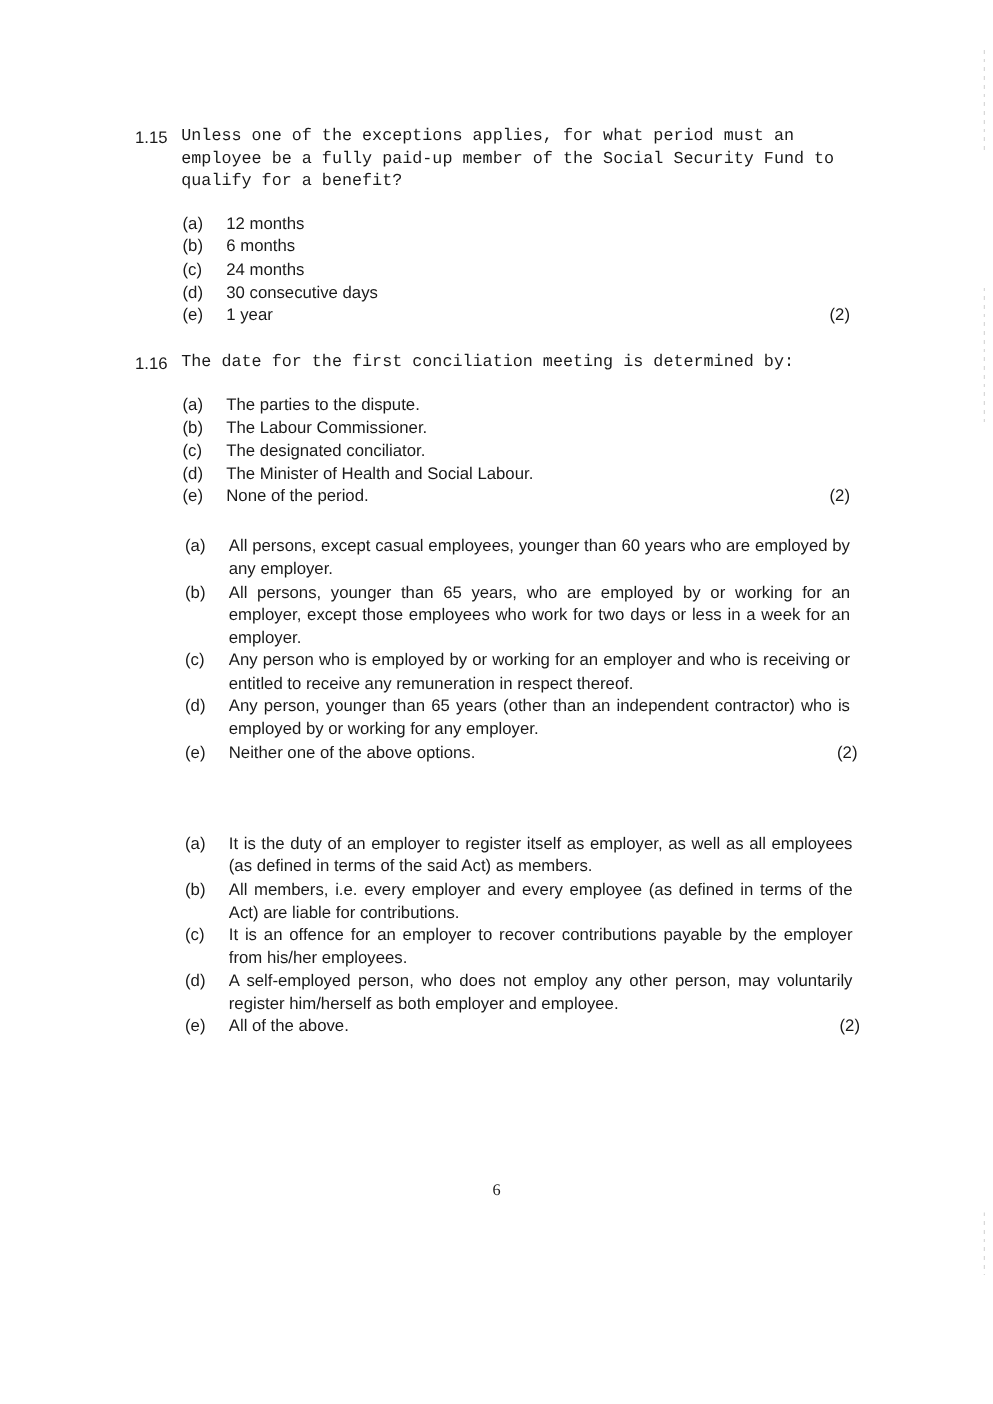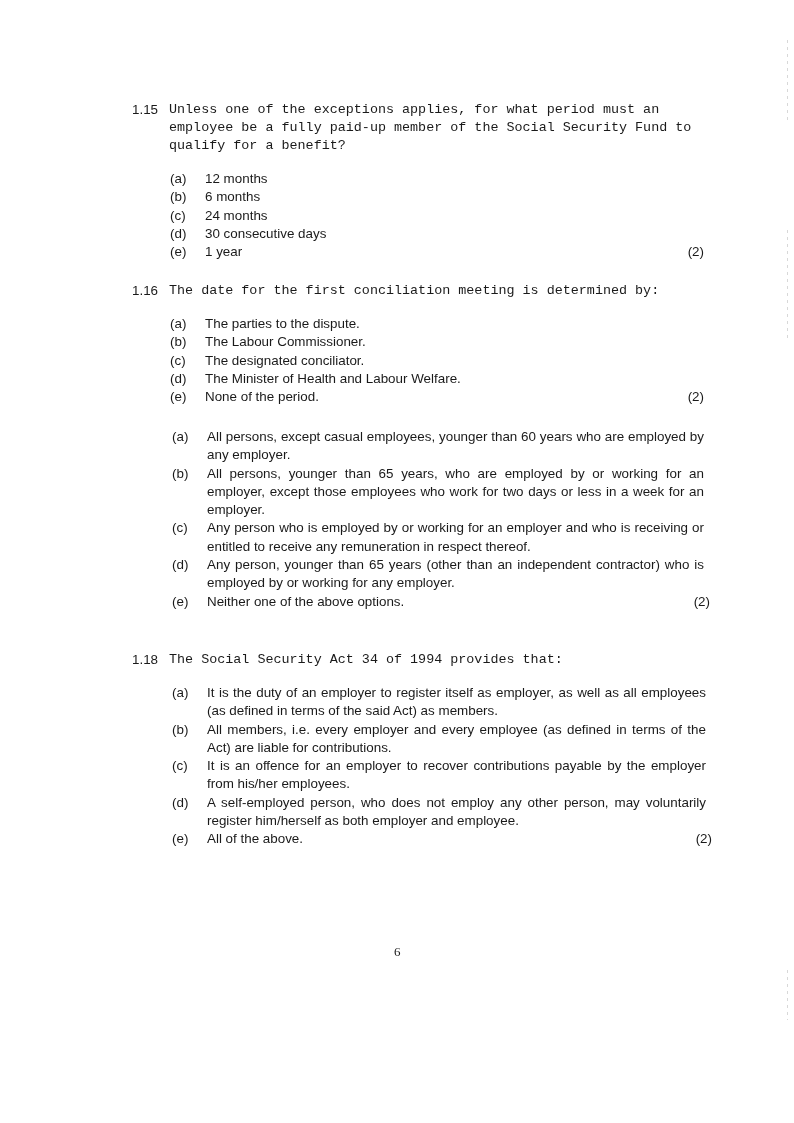--- a/index.html
+++ b/index.html
@@ -1,18 +1,18 @@
 <!DOCTYPE html>
 <html><head>
 <meta charset="utf-8">
 <style>
   html, body { margin:0; padding:0; background:#ffffff; }
   body { width:794px; height:1123px; position:relative; overflow:hidden; color:#1a1a1a;
          font-family:"Liberation Sans", sans-serif; font-size:13.4px; }
-  .q { position:absolute; left:108px; width:572px;margin-left:24px; }
+  .q { position:absolute; left:108px; width:572px; }
   .qhead { display:flex; line-height:18px; }
   .qnum { width:37px; flex:none; }
   .qtext { flex:1;font-family:Liberation Mono, monospace; }
   .opts { margin-top:15px; margin-left:38px; }
   .opt { display:flex; line-height:18.3px; position:relative; }
   .olabel { width:35px; flex:none; }
   .otext { flex:1; text-align:justify; }
   .marks { position:absolute; right:0; bottom:0; }
   .pagenum { position:absolute; left:394px; top:944px; font-family:"Liberation Serif", serif; font-size:13px; }
   .edge { position:absolute; right:6px; width:1px; background:repeating-linear-gradient(#d8d8d8 0 3px, transparent 3px 7px); }
@@ -67,21 +67,21 @@
     <div class="opt">
         <span class="olabel">(b)</span>
         <span class="otext">The Labour Commissioner.</span>
       </div>
     <div class="opt">
         <span class="olabel">(c)</span>
         <span class="otext">The designated conciliator.</span>
       </div>
     <div class="opt">
         <span class="olabel">(d)</span>
-        <span class="otext">The Minister of Health and Labour Welfare.</span>
+        <span class="otext">The Minister of Health and Social Labour.</span>
       </div>
     <div class="opt">
         <span class="olabel">(e)</span>
         <span class="otext">None of the period.</span>
         <span class="marks">(2)</span>
       </div>
   </div>
 </div>
 
 <div class="q" style="top:413px;">
@@ -104,24 +104,20 @@
       </div>
     <div class="opt">
         <span class="olabel">(e)</span>
         <span class="otext">Neither one of the above options.</span>
         <span class="marks" style="right:-6px;">(2)</span>
       </div>
   </div>
 </div>
 
 <div class="q" style="top:651px;">
-  <div class="qhead">
-    <span class="qnum">1.18</span>
-    <span class="qtext">The Social Security Act 34 of 1994 provides that:</span>
-  </div>
   <div class="opts" style="margin-left:40px;width:534px;">
     <div class="opt">
         <span class="olabel">(a)</span>
         <span class="otext">It is the duty of an employer to register itself as employer, as well as all employees (as defined in terms of the said Act) as members.</span>
       </div>
     <div class="opt">
         <span class="olabel">(b)</span>
         <span class="otext">All members, i.e. every employer and every employee (as defined in terms of the Act) are liable for contributions.</span>
       </div>
     <div class="opt">

